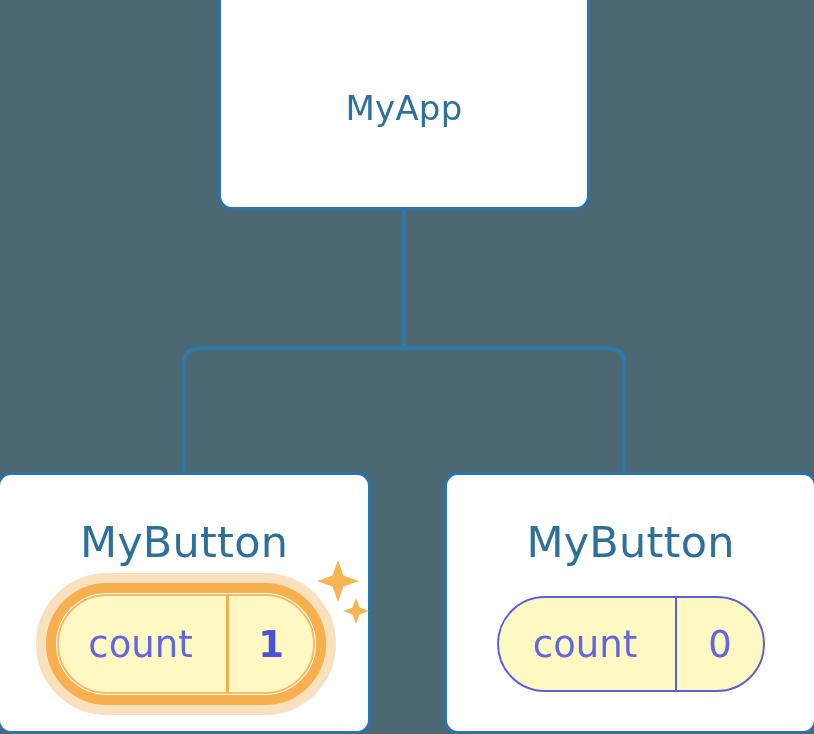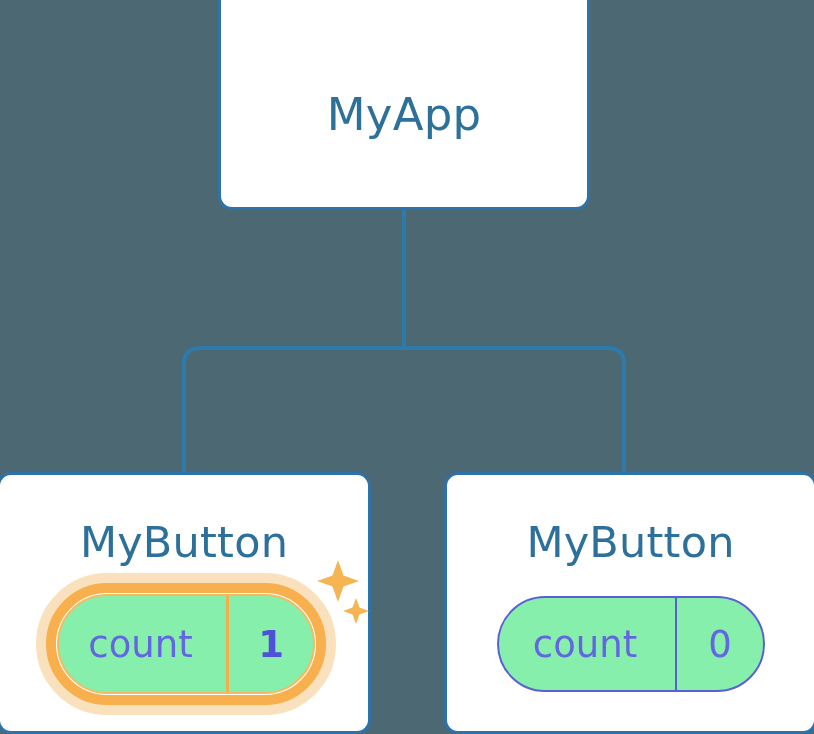--- a/index.html
+++ b/index.html
@@ -62,35 +62,35 @@
     left: 0;
     width: 100%;
     text-align: center;
     color: #2d7099;
     font-weight: 400;
     letter-spacing: 0.2px;
     white-space: nowrap;
   }
   .node-root .node-title {
     top: 143px;
-    font-size: 45px;
+    font-size: 34px;
   }
   .node-child-left .node-title,
   .node-child-right .node-title {
     top: 42px;
     font-size: 43px;
   }
 
   
   .state-pill {
     position: absolute;
     display: flex;
     align-items: stretch;
     box-sizing: border-box;
-    background: #86efac;
+    background: #fef9c3;
   }
 
   
   .pill-plain {
     left: 50px;
     top: 121px;
     width: 268px;
     height: 96px;
     border: 2px solid #5b5fd6;
     border-radius: 48px;

